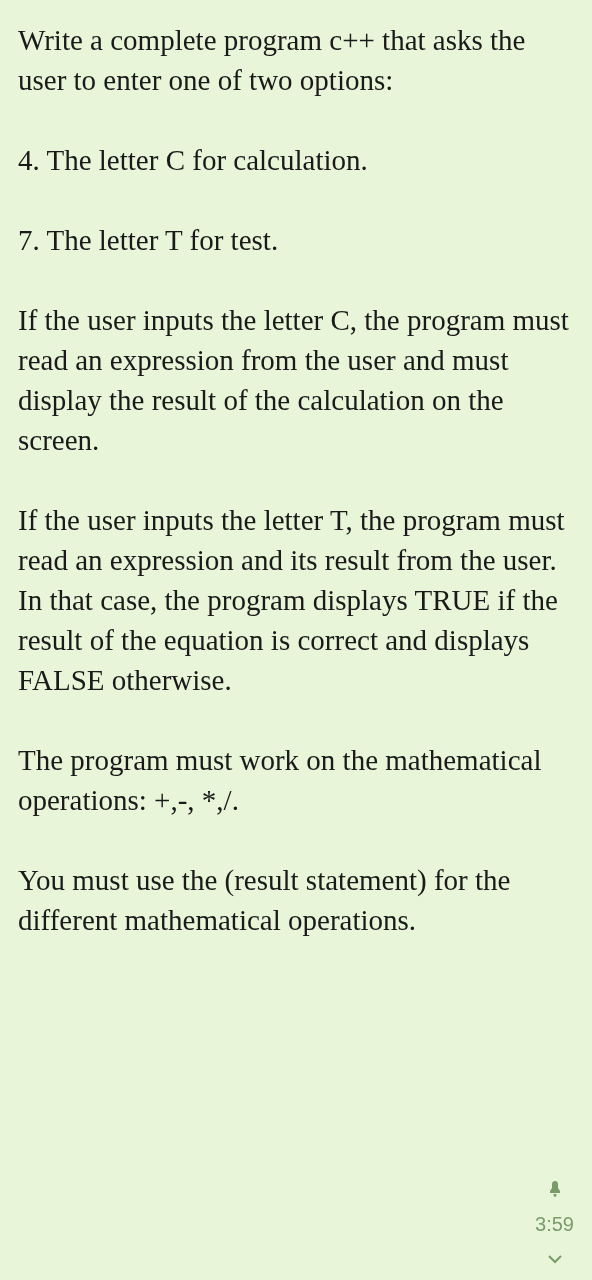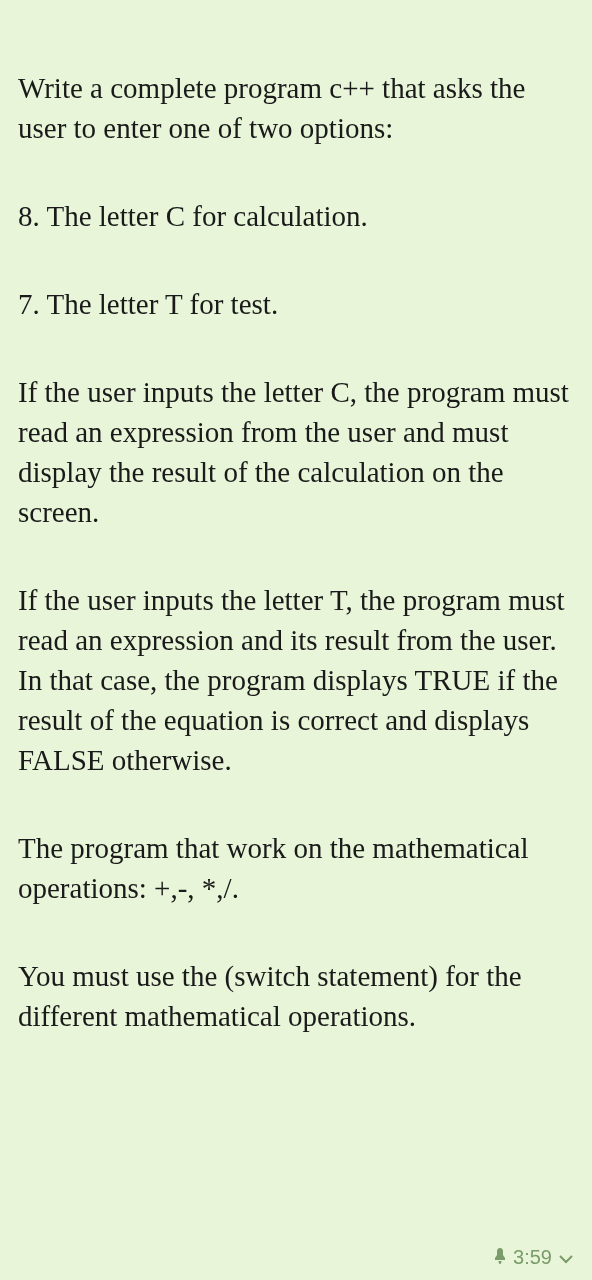--- a/index.html
+++ b/index.html
@@ -13,60 +13,61 @@
       background-color: #e8f5d8;
       font-family: Georgia, 'Times New Roman', serif;
       color: #1a1a1a;
       padding: 20px 18px;
       font-size: 29px;
       line-height: 1.38;
       position: relative;
     }
     .paragraph {
       margin-bottom: 40px;
-      margin-top: 48px;
     }
     .paragraph:last-of-type {
       margin-bottom: 0;
     }
     .timestamp-container {
       position: absolute;
       bottom: 8px;
       right: 18px;
       display: flex;
+      align-items: center;
       gap: 6px;
       color: #7a9b6a;
       font-family: Arial, sans-serif;
       font-size: 20px;
+      flex-direction: column;
     }
     .bell-icon {
       width: 14px;
       height: 16px;
     }
     .chevron-icon {
       width: 16px;
       height: 10px;
     }
   </style>
 </head>
 <body>
 
 <div class="paragraph">Write a complete program c++ that asks the user to enter one of two options:</div>
 
-<div class="paragraph">8. The letter C for calculation.</div>
+<div class="paragraph">4. The letter C for calculation.</div>
 
 <div class="paragraph">7. The letter T for test.</div>
 
 <div class="paragraph">If the user inputs the letter C, the program must read an expression from the user and must display the result of the calculation on the screen.</div>
 
 <div class="paragraph">If the user inputs the letter T, the program must read an expression and its result from the user. In that case, the program displays TRUE if the result of the equation is correct and displays FALSE otherwise.</div>
 
-<div class="paragraph">The program that work on the mathematical operations: +,-, *,/.</div>
+<div class="paragraph">The program must work on the mathematical operations: +,-, *,/.</div>
 
-<div class="paragraph">You must use the (switch statement) for the different mathematical operations.</div>
+<div class="paragraph">You must use the (result statement) for the different mathematical operations.</div>
 
 <div class="timestamp-container">
   <span>
     <svg class="bell-icon" viewBox="0 0 14 16" fill="#7a9b6a">
       <path d="M7 0 C5 0 4 1.5 4 3.5 L4 7 L2 10 L2 12 L12 12 L12 10 L10 7 L10 3.5 C10 1.5 9 0 7 0 Z M5.5 13 C5.5 14.5 6 16 7 16 C8 16 8.5 14.5 8.5 13 Z"></path>
     </svg>
   </span>
   <span>3:59</span>
   <span>
     <svg class="chevron-icon" viewBox="0 0 16 10" fill="none" stroke="#7a9b6a" stroke-width="2">

